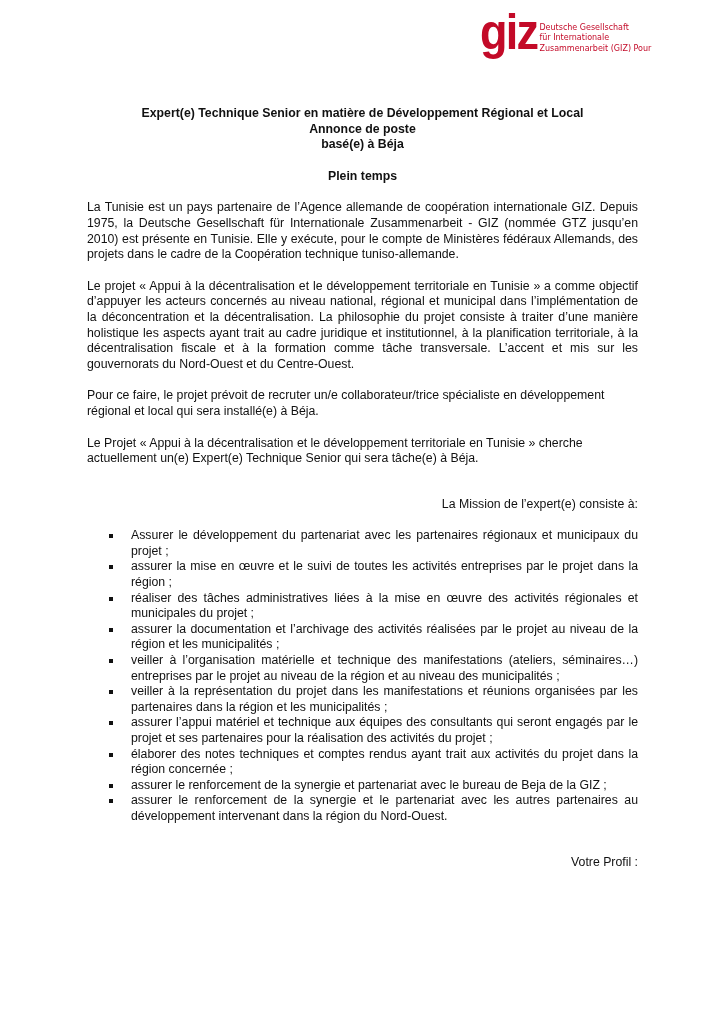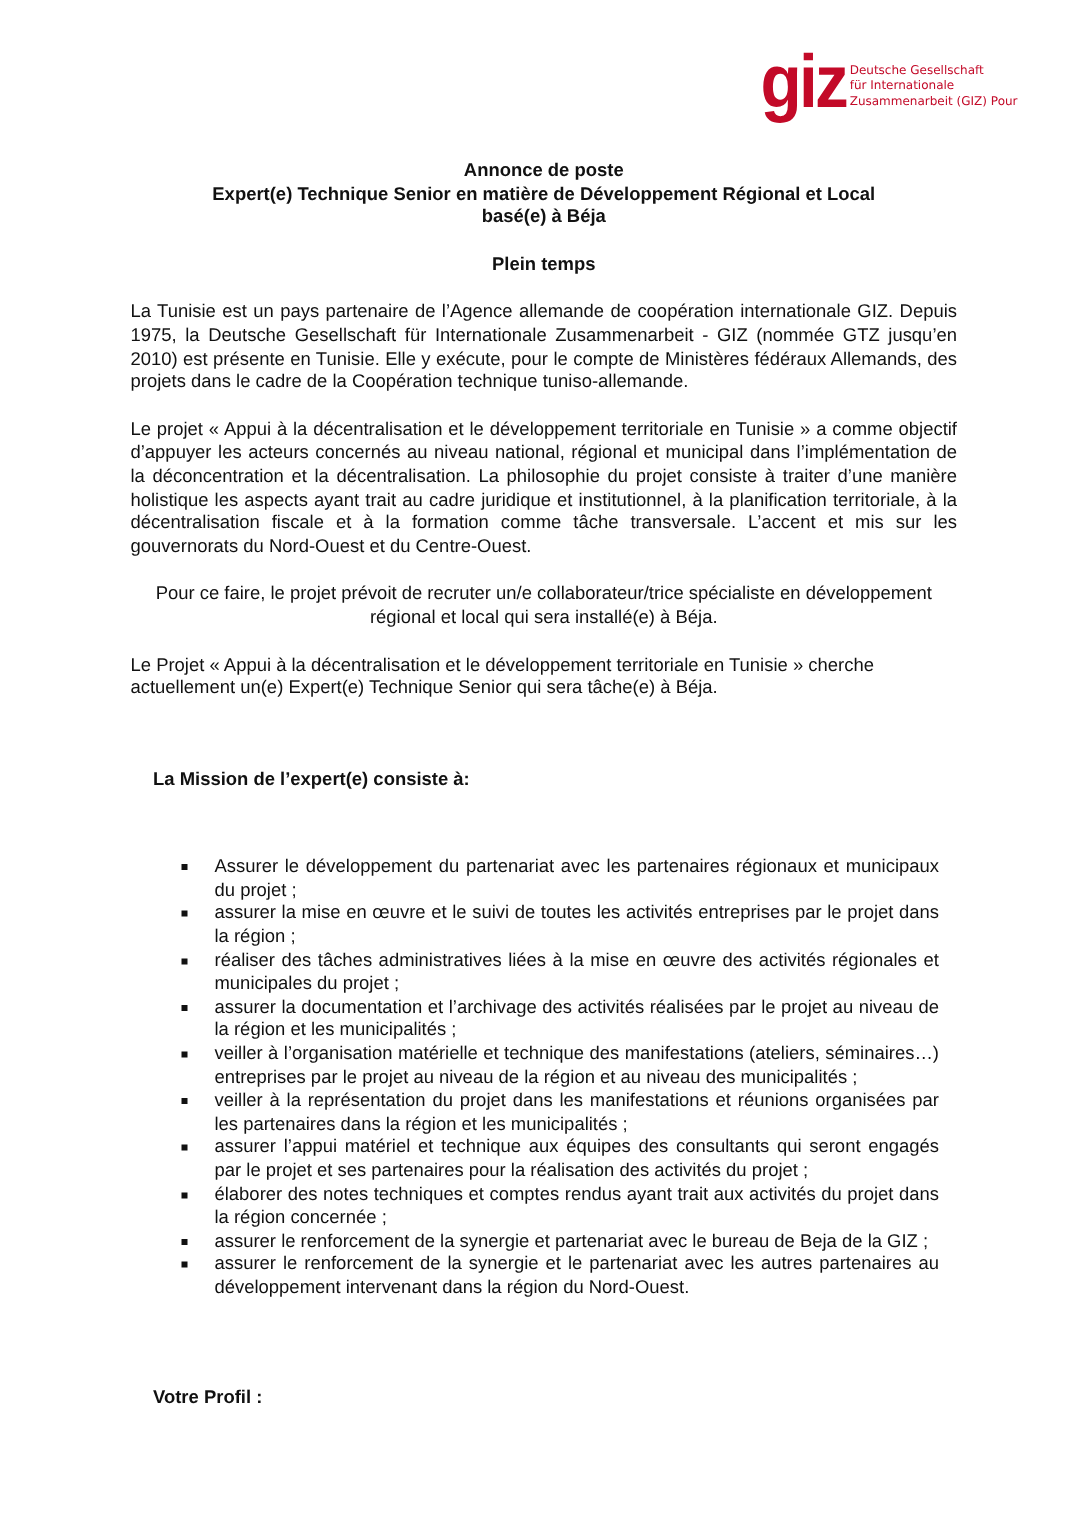--- a/index.html
+++ b/index.html
@@ -1,35 +1,35 @@
 <!DOCTYPE html>
 <html><head>
 <meta charset="utf-8">
 <style>
   html, body { margin: 0; padding: 0; background: #ffffff; }
   body {
     width: 724px; height: 1024px; position: relative; overflow: hidden;
     font-family: "Liberation Sans", sans-serif; color: #111;
     font-size: 12.3px; line-height: 15.6px;
   }
-  .logo { position: absolute; left: 480px; top: 32px; display: flex; align-items: center; margin-left: 27px; }
+  .logo { position: absolute; left: 480px; top: 10px; display: flex; align-items: flex-end; }
   .logo-mark {
     font-family: "Liberation Sans", sans-serif; font-weight: bold; font-size: 50px; line-height: 44px;
     color: #c30a28; letter-spacing: -2px; transform: scaleX(0.9); transform-origin: left top;
   }
   .logo-text {
     margin-left: -4px; margin-top: 7px; color: #c30a28; font-family: "DejaVu Sans", sans-serif;
     font-size: 8px; line-height: 10.5px; white-space: nowrap;
   }
   .page { position: absolute; left: 87px; top: 106px; width: 551px; }
   .center { text-align: center; font-weight: bold; }
   p { margin: 0; text-align: justify; }
   .gap { height: 16px; }
-  .heading { font-weight: bold; margin: 15px; }
-  ul.mission { list-style: none; margin: 12px; padding: 0 0 0 44px; }
+  .heading { font-weight: normal; margin: 0; text-align: right; }
+  ul.mission { list-style: none; margin: 0; padding: 0 0 0 44px; }
   ul.mission li { position: relative; text-align: justify; }
   ul.mission li::before {
     content: ""; position: absolute; left: -22px; top: 6px; width: 4px; height: 4px; background: #111;
   }
   ul.profile { list-style: none; margin: 0; padding: 0 0 0 22px; }
   ul.profile li { position: relative; }
   ul.profile li::before {
     content: ""; position: absolute; left: -21px; top: 6px; width: 4px; height: 4px; background: #111;
   }
   b { font-weight: normal; }
@@ -40,32 +40,32 @@
 <div class="logo">
   <div class="logo-mark">giz</div>
   <div class="logo-text">
     <div>Deutsche Gesellschaft</div>
     <div>für Internationale</div>
     <div>Zusammenarbeit (GIZ) Pour</div>
   </div>
 </div>
 
 <div class="page">
+  <div class="center">Expert(e) Technique Senior en matière de Développement Régional et Local</div>
   <div class="center">Annonce de poste</div>
-  <div class="center">Expert(e) Technique Senior en matière de Développement Régional et Local</div>
   <div class="center">basé(e) à Béja</div>
   <div class="gap"></div>
   <div class="center">Plein temps</div>
   <div class="gap"></div>
 
   <p>La Tunisie est un pays partenaire de l’Agence allemande de coopération internationale GIZ. Depuis 1975, la Deutsche Gesellschaft für Internationale Zusammenarbeit - GIZ (nommée GTZ jusqu’en 2010) est présente en Tunisie. Elle y exécute, pour le compte de Ministères fédéraux Allemands, des projets dans le cadre de la Coopération technique tuniso-allemande.</p>
   <div class="gap"></div>
   <p>Le projet « Appui à la décentralisation et le développement territoriale en Tunisie » a comme objectif d’appuyer les acteurs concernés au niveau national, régional et municipal dans l’implémentation de la déconcentration et la décentralisation. La philosophie du projet consiste à traiter d’une manière holistique les aspects ayant trait au cadre juridique et institutionnel, à la planification territoriale, à la décentralisation fiscale et à la formation comme tâche transversale. L’accent et mis sur les gouvernorats du Nord-Ouest et du Centre-Ouest.</p>
   <div class="gap"></div>
-  <p style="text-align:center">Pour ce faire, le projet prévoit de recruter un/e collaborateur/trice spécialiste en développement régional et local qui sera installé(e) à Béja.</p>
+  <p style="text-align:left">Pour ce faire, le projet prévoit de recruter un/e collaborateur/trice spécialiste en développement régional et local qui sera installé(e) à Béja.</p>
   <div class="gap"></div>
   <p style="text-align:left">
     <span>Le Projet « </span><b>Appui à la décentralisation et le développement territoriale en Tunisie</b><span> » cherche actuellement un(e) </span><b>Expert(e) Technique Senior</b><span> qui sera tâche(e) à Béja.</span>
   </p>
   <div class="gap"></div>
   <div class="gap" style="height:14px"></div>
 
   <div class="heading">La Mission de l’expert(e) consiste à:</div>
   <div class="gap"></div>
   <ul class="mission">

